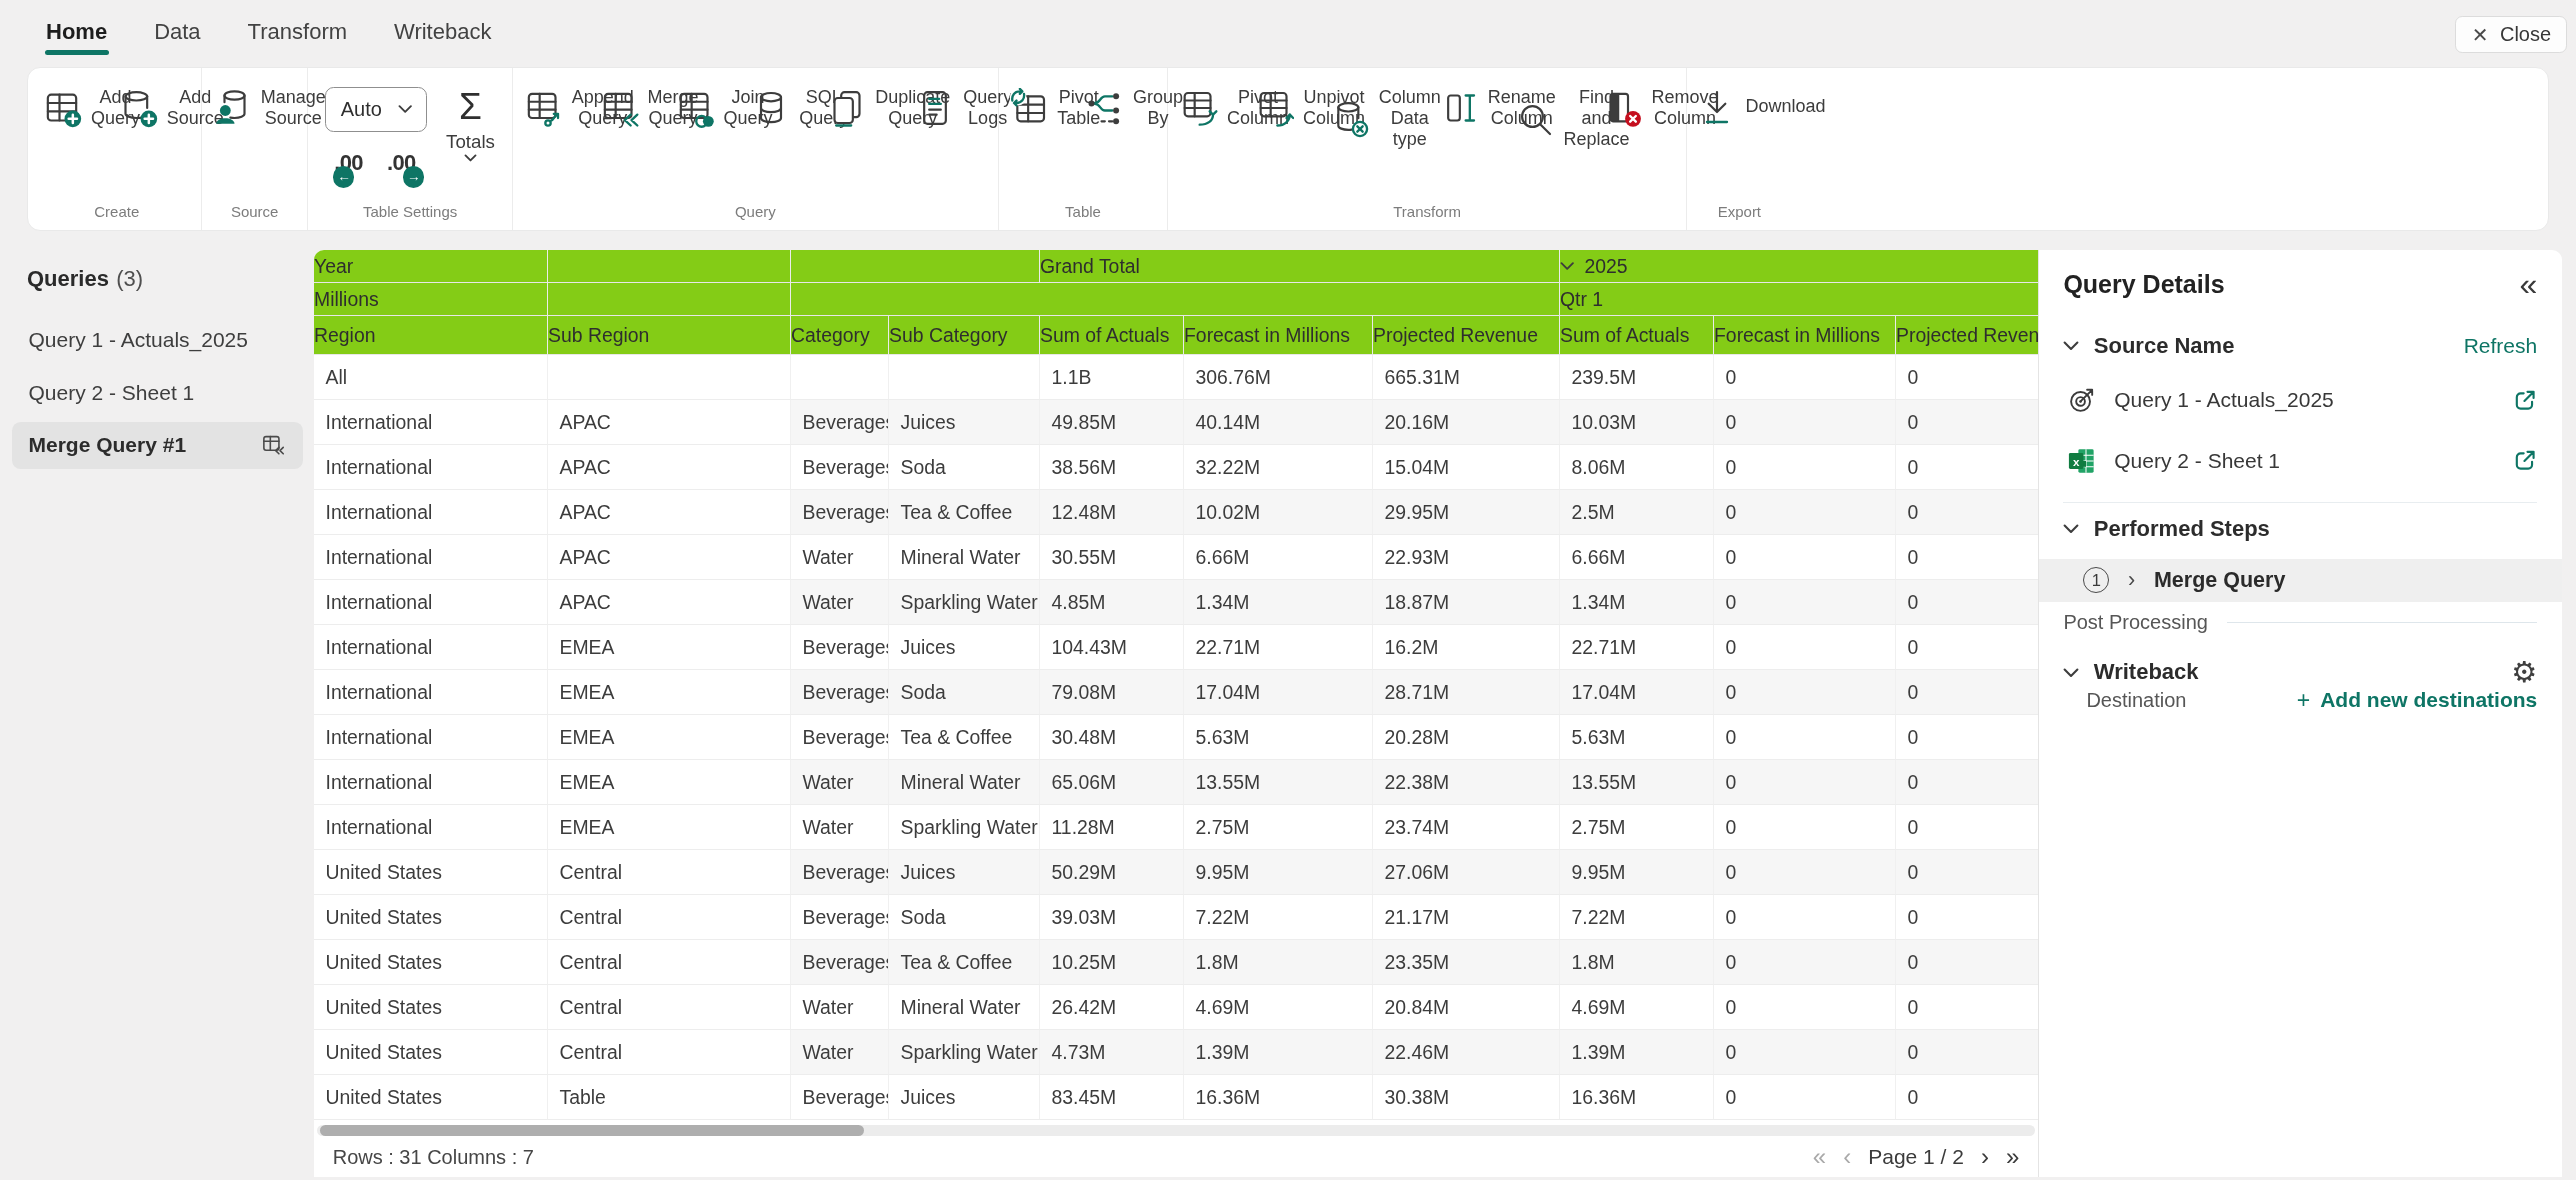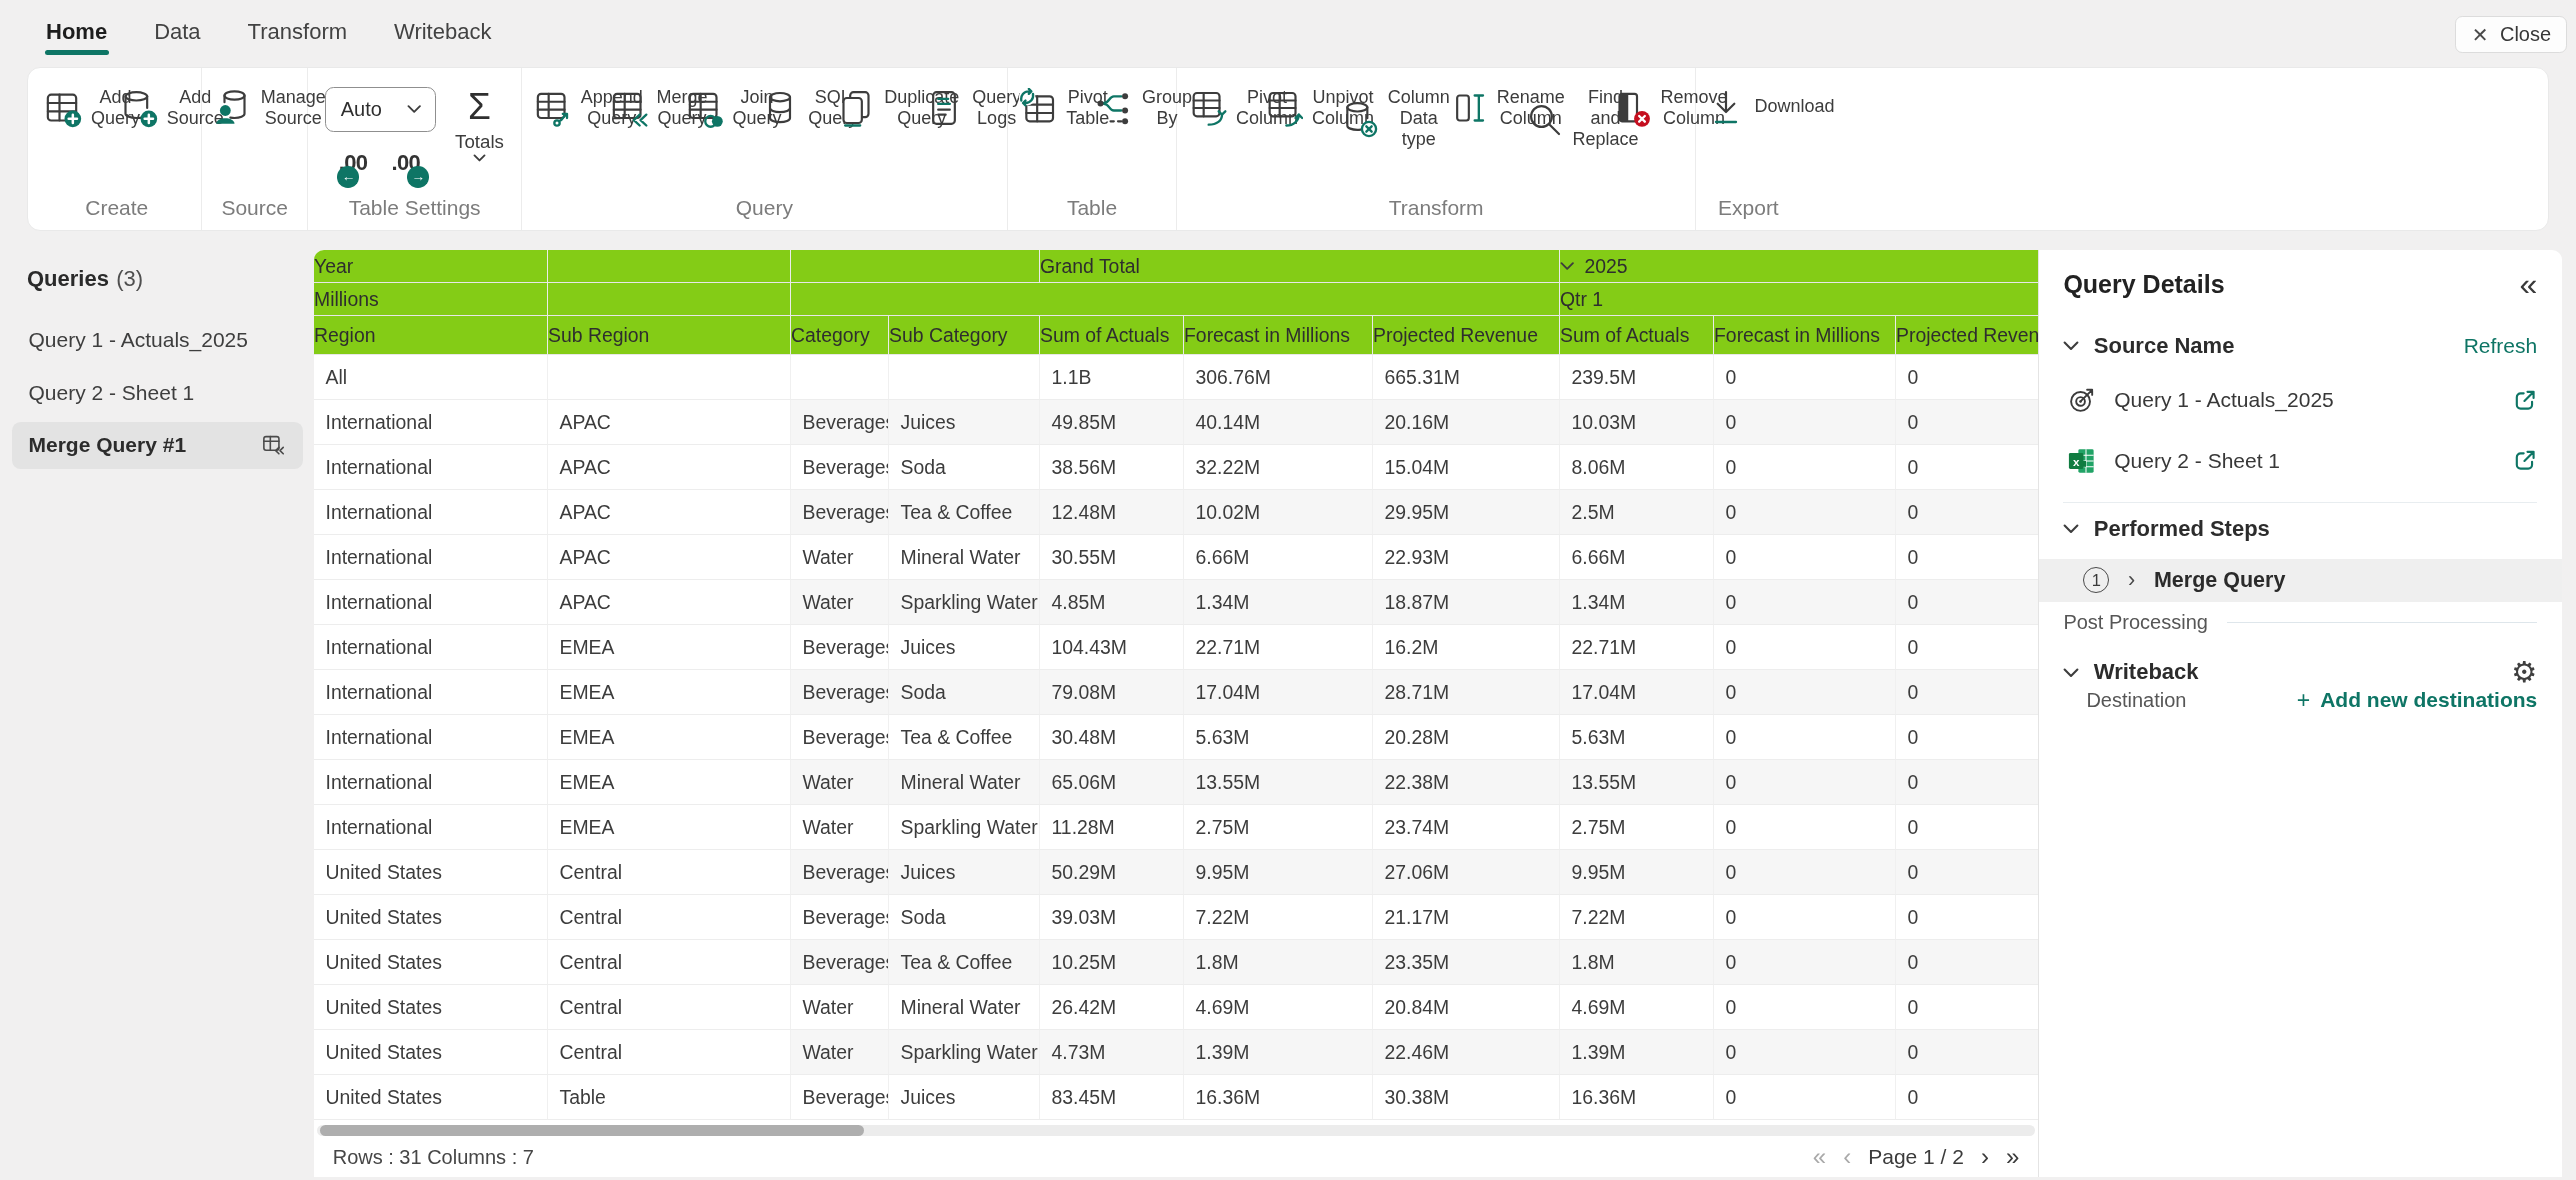--- a/index.html
+++ b/index.html
@@ -22,31 +22,31 @@
     font-size:20px; color:#383838; cursor:pointer; }
   .close-btn .x { font-size:20px; color:#4a4a4a; }
 
   
   .ribbon { position:absolute; top:67px; left:27px; right:27px; height:164px;
     background:#fff; border:0.7px solid #e9e9e9; border-radius:13px;
     display:flex; align-items:stretch; padding:0 4.3px; }
   .rgroup { display:flex; flex-direction:column; border-right:1.4px solid #ececec; padding:18.7px 10px 2.9px; }
   .rgroup:last-child { border-right:none; }
   .rgroup-buttons { display:flex; align-items:flex-start; gap:2.9px; flex:1; }
-  .rgroup-label { text-align:center; font-size:21px; color:#7c7c7c; padding:2.9px 0 7.2px; }
+  .rgroup-label { text-align:center; font-size:15px; color:#7c7c7c; padding:2.9px 0 7.2px; }
   .rbtn { width:73px; display:flex; flex-direction:row; align-items:center; gap:8.6px;
     font-size:18px; color:#3c3c3c; text-align:center; line-height:1.18; cursor:pointer; }
   .rbtn.wide { width:106px; }
   .rbtn.mid { width:85px; }
   .rbtn svg { width:40px; height:40px; }
 
   
   .ts-wrap { display:flex; gap:18.7px; align-items:flex-start; padding:0 7.2px; }
   .ts-left { display:flex; flex-direction:column; gap:17px; }
-  .auto-select { width:111px; height:45px; border:1.8px solid #8f8f8f; border-radius:8.6px;
+  .auto-select { width:102px; height:45px; border:1.8px solid #8f8f8f; border-radius:8.6px;
     display:flex; align-items:center; justify-content:space-between; padding:0 14.4px;
     font-size:20px; color:#2f2f2f; cursor:pointer; }
   .dec-row { display:flex; gap:18.7px; justify-content:center; }
   .dec-btn { position:relative; font-size:22px; font-weight:bold; color:#333; cursor:pointer; padding:1.4px 4.3px 11.5px 1.4px; letter-spacing:-0.7px;}
   .dec-badge { position:absolute; bottom:0; width:21.5px; height:21.5px; border-radius:50%;
     background:var(--accent); color:#fff; font-size:13.6px; font-weight:normal;
     display:flex; align-items:center; justify-content:center; }
   .dec-badge.l { left:0; } .dec-badge.r { right:-4.3px; }
   .totals-btn { display:flex; flex-direction:column; align-items:center; gap:1.4px; cursor:pointer; padding-top:1.4px;}
   .totals-btn .sigma { font-size:37px; font-weight:normal; color:#2f2f2f; line-height:1; }

